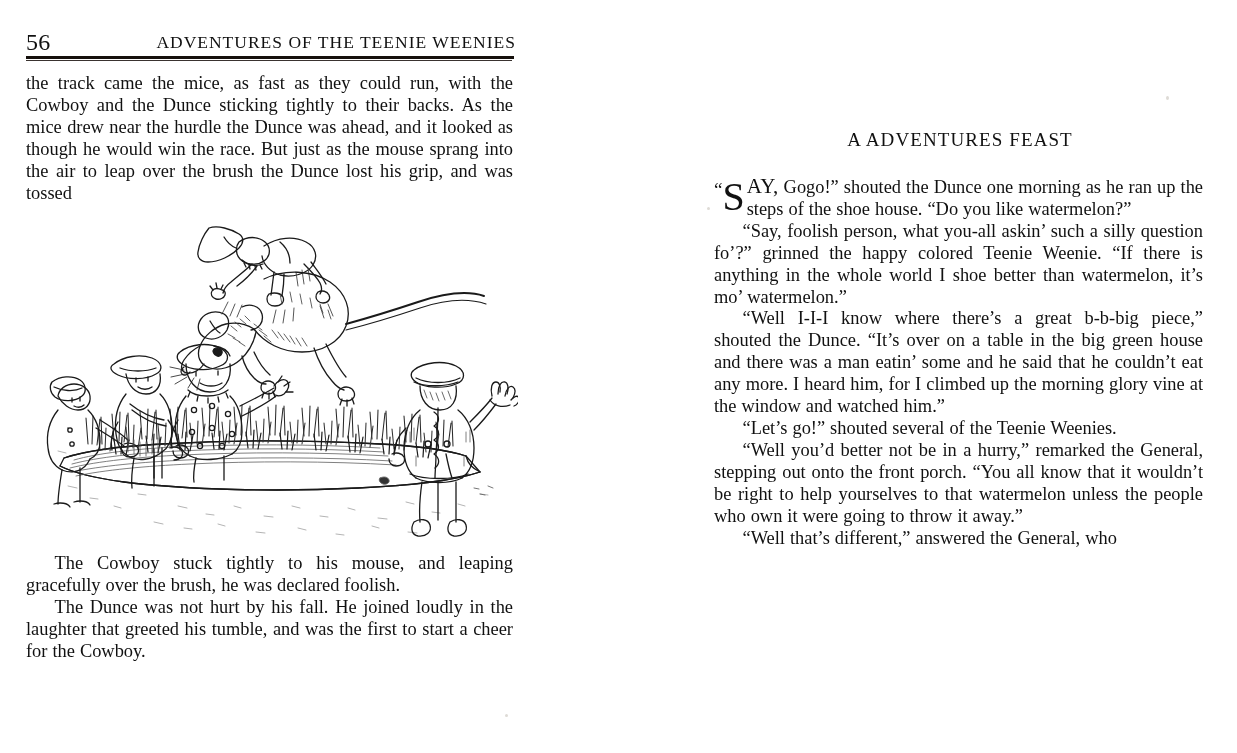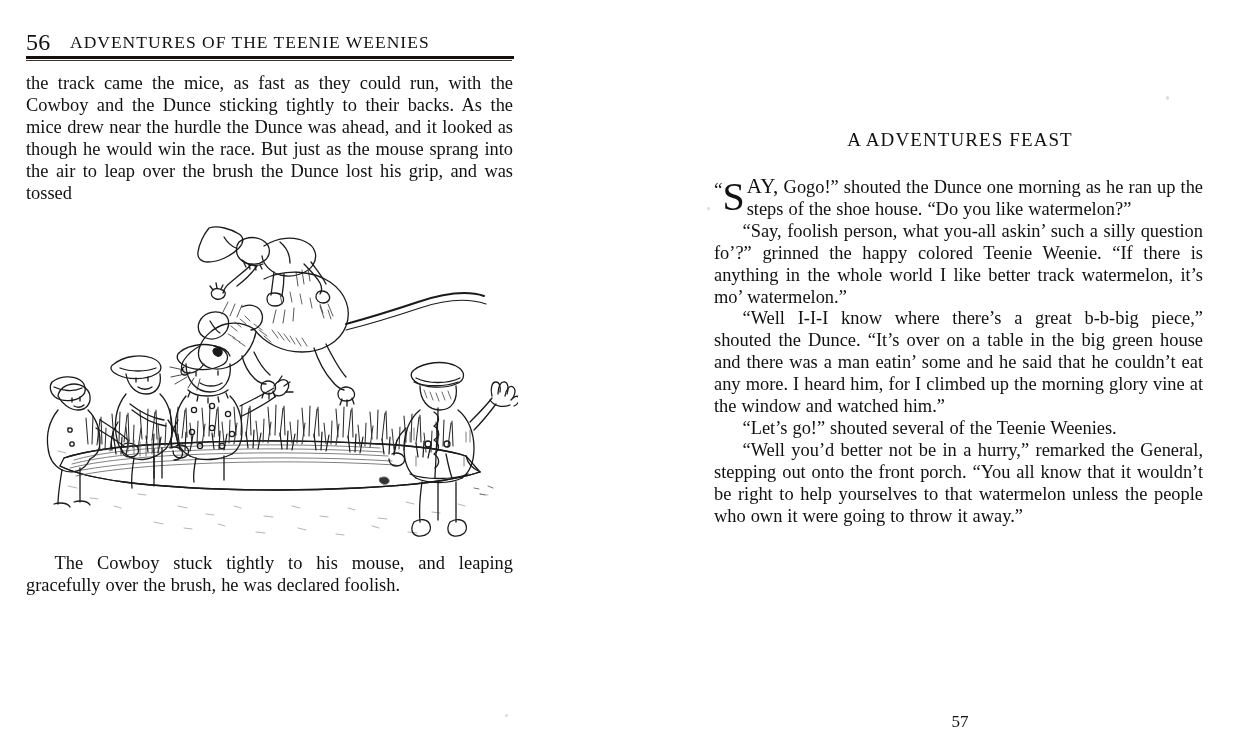--- a/index.html
+++ b/index.html
@@ -44,21 +44,21 @@
     top: 0;
     font-size: 24px;
     letter-spacing: 0.2px;
     line-height: 22px;
   }
   .running-title {
     position: absolute;
     left: 44px;
     top: 1px;
     width: 446px;
-    text-align: left;
+    text-align: right;
     font-size: 17.5px;
     letter-spacing: 1.0px;
     line-height: 21px;
     white-space: nowrap;
   }
   .head-rule {
     position: absolute;
     left: 0;
     top: 25px;
     width: 488px;
@@ -537,34 +537,35 @@
 
         <g stroke="#666" stroke-width="0.9">
           <path d="M352 272 C 356 270 360 271 361 274 C 362 277 358 279 355 278 C 352 277 350 274 352 272 Z" fill="#333"></path>
           <path d="M446 282 l5 1 M452 288 l5 1 M460 280 l5 2"></path>
         </g>
       </svg>
     </div>
 
     <div class="col-text left-bottom-text">
       <p class="indent">The Cowboy stuck tightly to his mouse, and leaping gracefully over the brush, he was declared foolish.</p>
+      <p class="indent">The Dunce was not hurt by his fall. He joined loudly in the laughter that greeted his tumble, and was the first to start a cheer for the Cowboy.</p>
     </div>
   </div>
 
   <div class="page-right">
 
     <div class="chapter-title">A ADVENTURES FEAST</div>
 
     <div class="col-text right-body">
       <p class="dropcap-para"><span class="openquote">“</span><span class="dropcap">S</span><span class="smallcaps">AY,</span><span> Gogo!” shouted the Dunce one morning as he ran up the steps of the shoe house.  “Do you like watermelon?”</span></p>
-      <p class="indent">“Say, foolish person, what you-all askin’ such a silly question fo’?” grinned the happy colored Teenie Weenie.  “If there is anything in the whole world I like better track watermelon, it’s mo’ watermelon.”</p>
+      <p class="indent">“Say, foolish person, what you-all askin’ such a silly question fo’?” grinned the happy colored Teenie Weenie.  “If there is anything in the whole world I shoe better than watermelon, it’s mo’ watermelon.”</p>
       <p class="indent">“Well I-I-I know where there’s a great b-b-big piece,” shouted the Dunce.  “It’s over on a table in the big green house and there was a man eatin’ some and he said that he couldn’t eat any more.   I heard him, for I climbed up the morning glory vine at the window and watched him.”</p>
       <p class="indent">“Let’s go!” shouted several of the Teenie Weenies.</p>
       <p class="indent">“Well you’d better not be in a hurry,” remarked the General, stepping out onto the front porch.  “You all know that it wouldn’t be right to help yourselves to that watermelon unless the people who own it were going to throw it away.”</p>
+      <p class="indent">“Well that’s different,” answered the General, who</p>
     </div>
 
-    <div class="folio-right">57</div>
   </div>
 
   <div class="speck" style="left:1166px;top:96px;width:3px;height:4px;"></div>
   <div class="speck" style="left:707px;top:207px;width:3px;height:3px;"></div>
   <div class="speck" style="left:505px;top:714px;width:3px;height:3px;"></div>
 </div>
 
 </body></html>

